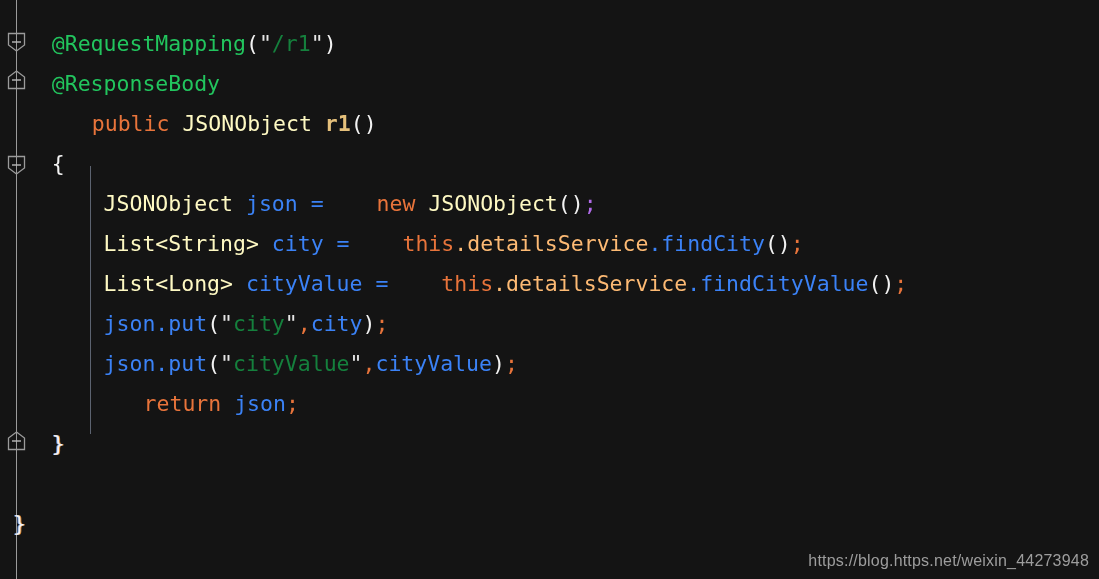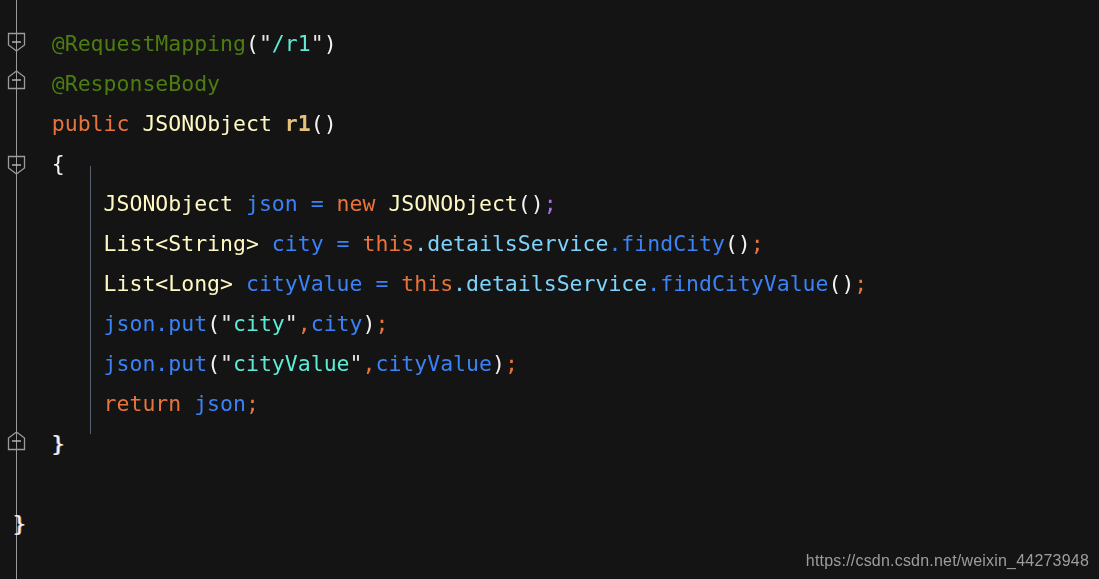--- a/index.html
+++ b/index.html
@@ -57,27 +57,27 @@
 
   
   .indent-guide {
     position: absolute;
     width: 1px;
     background: #5c6370;
   }
 
   
   .t-plain     { color: #3b82f6; }
-  .t-annot     { color: #4d7c0f; }
-  .t-keyword   { color: #e8743b; }
+  .t-annot     { color: #22c55e; }
+  .t-keyword   { color: #e8743b; margin-left: 40px; }
   .t-type      { color: #fef9c3; }
   .t-method    { color: #e5c07b; font-weight: bold; }
-  .t-string    { color: #5eead4; }
+  .t-string    { color: #15803d; }
   .t-quote     { color: #e6e6e6; }
-  .t-field     { color: #7dd3fc; }
+  .t-field     { color: #fdba74; }
   .t-punct-o   { color: #e8743b; }
   .t-punct-v   { color: #b06be8; }
   .t-brace     { color: #f2f2f2; }
   .t-brace-hl  { color: #f2f2f2; text-shadow: -1px 0 0 rgba(90,140,220,.95), 1px 0 0 rgba(230,140,50,.95); }
 
   
   #watermark {
     position: absolute;
     right: 10px;
     bottom: 9px;
@@ -120,15 +120,15 @@
           </svg>
         </div>
       </div>
   </div>
 
   <div id="code">
     <div id="indent-guides"><div class="indent-guide" style="left: 90px; top: 166px; height: 268px;"></div></div>
     <div id="code-lines"><div class="line" style="top: 24px;"><span class="t-plain">    </span><span class="t-annot">@RequestMapping</span><span class="t-brace">(</span><span class="t-quote">"</span><span class="t-string">/r1</span><span class="t-quote">"</span><span class="t-brace">)</span></div><div class="line" style="top: 64px;"><span class="t-plain">    </span><span class="t-annot">@ResponseBody</span></div><div class="line" style="top: 104px;"><span class="t-plain">    </span><span class="t-keyword">public</span><span class="t-plain"> </span><span class="t-type">JSONObject</span><span class="t-plain"> </span><span class="t-method">r1</span><span class="t-brace">()</span></div><div class="line" style="top: 144px;"><span class="t-plain">    </span><span class="t-brace">{</span></div><div class="line" style="top: 184px;"><span class="t-plain">        </span><span class="t-type">JSONObject</span><span class="t-plain"> json = </span><span class="t-keyword">new</span><span class="t-plain"> </span><span class="t-type">JSONObject</span><span class="t-brace">()</span><span class="t-punct-v">;</span></div><div class="line" style="top: 224px;"><span class="t-plain">        </span><span class="t-type">List&lt;String&gt;</span><span class="t-plain"> city = </span><span class="t-keyword">this</span><span class="t-field">.detailsService</span><span class="t-plain">.findCity</span><span class="t-brace">()</span><span class="t-punct-o">;</span></div><div class="line" style="top: 264px;"><span class="t-plain">        </span><span class="t-type">List&lt;Long&gt;</span><span class="t-plain"> cityValue = </span><span class="t-keyword">this</span><span class="t-field">.detailsService</span><span class="t-plain">.findCityValue</span><span class="t-brace">()</span><span class="t-punct-o">;</span></div><div class="line" style="top: 304px;"><span class="t-plain">        </span><span class="t-plain">json.put</span><span class="t-brace">(</span><span class="t-quote">"</span><span class="t-string">city</span><span class="t-quote">"</span><span class="t-punct-o">,</span><span class="t-plain">city</span><span class="t-brace">)</span><span class="t-punct-o">;</span></div><div class="line" style="top: 344px;"><span class="t-plain">        </span><span class="t-plain">json.put</span><span class="t-brace">(</span><span class="t-quote">"</span><span class="t-string">cityValue</span><span class="t-quote">"</span><span class="t-punct-o">,</span><span class="t-plain">cityValue</span><span class="t-brace">)</span><span class="t-punct-o">;</span></div><div class="line" style="top: 384px;"><span class="t-plain">        </span><span class="t-keyword">return</span><span class="t-plain"> json</span><span class="t-punct-o">;</span></div><div class="line" style="top: 424px;"><span class="t-plain">    </span><span class="t-brace-hl">}</span></div><div class="line" style="top: 504px;"><span class="t-plain"> </span><span class="t-brace-hl">}</span></div></div>
   </div>
 
-  <div id="watermark">https://csdn.csdn.net/weixin_44273948</div>
+  <div id="watermark">https://blog.https.net/weixin_44273948</div>
 
 </div>
 
 </body></html>

